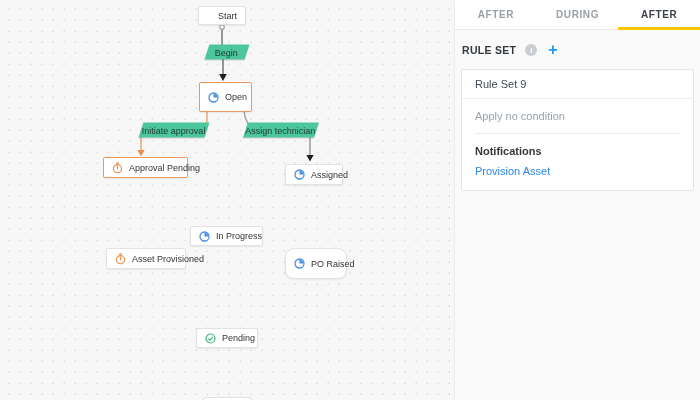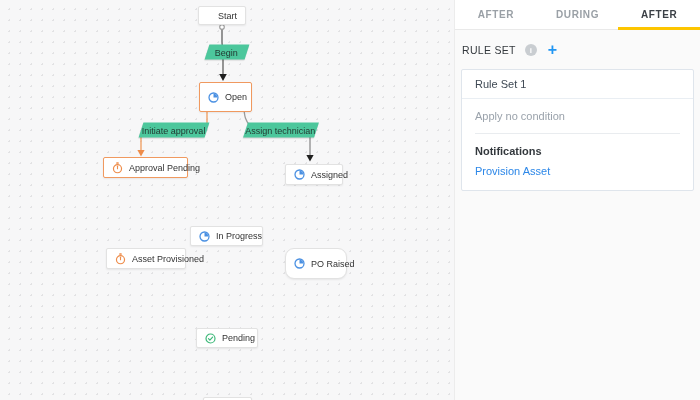--- a/index.html
+++ b/index.html
@@ -37,21 +37,21 @@
   .panel{width:245px;height:400px;flex:0 0 245px;display:flex;flex-direction:column;background:#fafafa;}
   .tabs{display:flex;height:29px;background:#fff;border-bottom:1px solid #e9e9e9;flex:0 0 29px;}
   .tab{
     flex:1;display:flex;align-items:center;justify-content:center;position:relative;
     font-size:10px;font-weight:bold;letter-spacing:.6px;color:#9aa0a6;cursor:pointer;
   }
   .tab.active{color:#3b4046;}
   .tab.active::after{content:"";position:absolute;left:0;right:0;bottom:-1px;height:3px;background:#fdc500;}
   .panel-body{padding:14px 6px 0 6px;}
   .ruleset-row{display:flex;align-items:center;gap:9px;margin-bottom:13px;padding-left:1px;}
-  .ruleset-title{font-size:10.5px;font-weight:normal;color:#33383d;letter-spacing:.3px;}
+  .ruleset-title{font-size:10.5px;font-weight:bold;color:#33383d;letter-spacing:.3px;}
   .info-badge{
     width:12px;height:12px;border-radius:50%;background:#c9cdd1;color:#fff;
     font-size:8px;font-weight:bold;display:flex;align-items:center;justify-content:center;cursor:pointer;
   }
   .add-btn{color:#2196f3;font-size:16px;font-weight:bold;line-height:12px;cursor:pointer;margin-left:2px;}
   .card{background:#fff;border:1px solid #dfe5ec;border-radius:2px;}
   .card-header{padding:8px 13px;font-size:11px;color:#3f4954;border-bottom:1px solid #e9eef3;}
   .card-condition{padding:11px 13px;font-size:11px;color:#9aa2ab;}
   .card-divider{border-top:1px solid #e9ecef;margin:0 13px;}
   .card-section-title{padding:11px 13px 5px 13px;font-size:11px;font-weight:bold;color:#33383d;}
@@ -175,21 +175,21 @@
       <div class="tab">DURING</div>
       <div class="tab active">AFTER</div>
     </div>
     <div class="panel-body">
       <div class="ruleset-row">
         <span class="ruleset-title">RULE SET</span>
         <span class="info-badge">i</span>
         <span class="add-btn">+</span>
       </div>
       <div class="card">
-        <div class="card-header">Rule Set 1</div>
+        <div class="card-header">Rule Set 9</div>
         <div class="card-condition">Apply no condition</div>
         <div class="card-divider"></div>
         <div class="card-section-title">Notifications</div>
         <div class="card-link">Provision Asset</div>
       </div>
     </div>
   </div>
 </div>
 
 </body></html>

